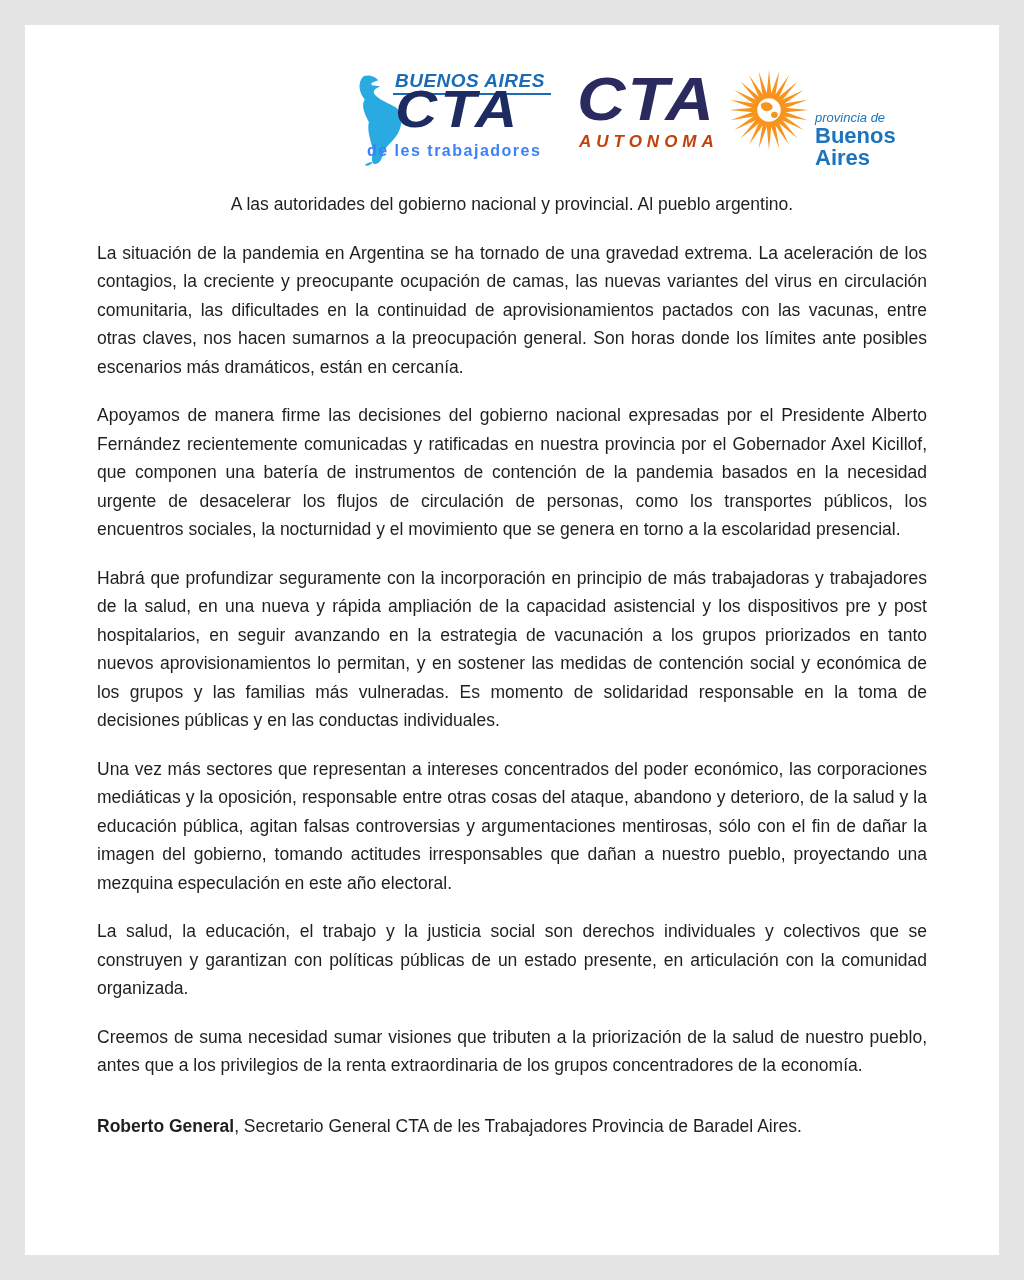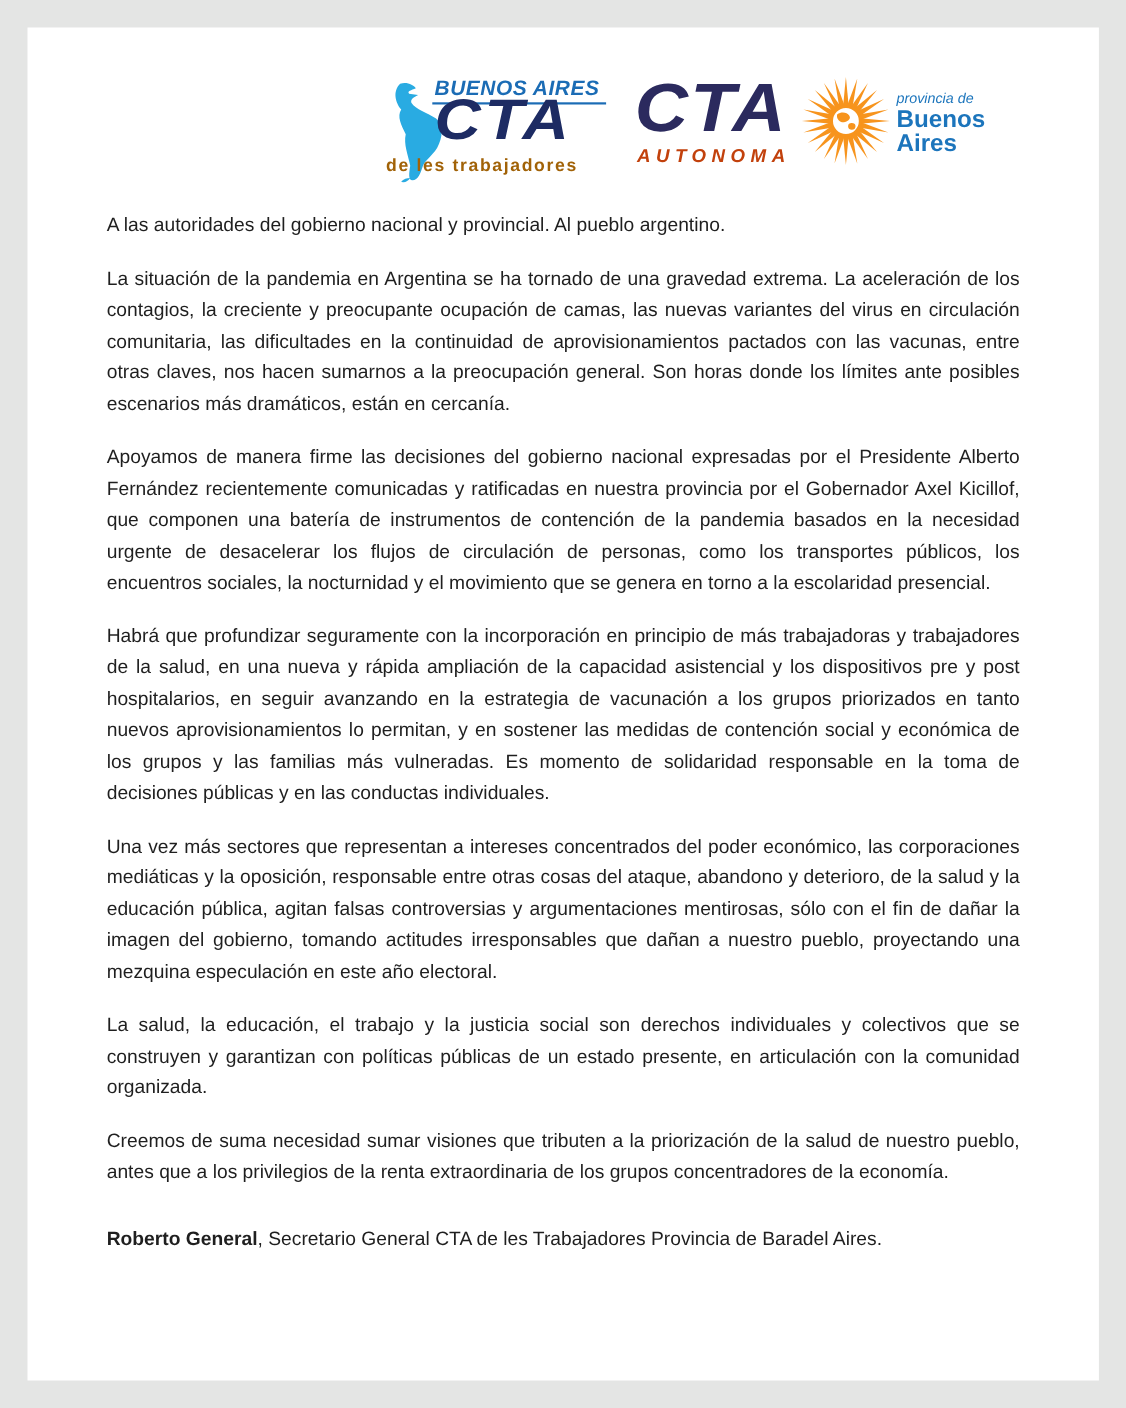--- a/index.html
+++ b/index.html
@@ -39,44 +39,44 @@
     white-space: nowrap;
   }
   .logo-left .acronym {
     position: absolute; left: 58px; top: 13px;
     font-style: italic; font-weight: bold;
     font-size: 52px; line-height: 52px;
     color: #1d2b63; letter-spacing: 3px;
     transform: scaleX(1.12); transform-origin: left;
   }
   .logo-left .tagline {
-    position: absolute; left: 14px; top: 72px;
+    position: absolute; left: 30px; top: 72px;
     font-weight: bold; font-size: 16px;
-    color: #a16207; letter-spacing: 1.5px;
+    color: #3b82f6; letter-spacing: 1.5px;
     white-space: nowrap;
   }
 
   
   .logo-right { position: relative; width: 300px; height: 95px; margin-top: 10px; }
   .logo-right .acronym {
     position: absolute; left: 0; top: -12px;
     font-style: italic; font-weight: bold;
     font-size: 62px; line-height: 62px;
     color: #2b2a5e; letter-spacing: 2px;
     transform: scaleX(1.08); transform-origin: left;
   }
   .logo-right .tagline {
     position: absolute; left: 2px; top: 52px;
     font-style: italic; font-weight: bold;
     font-size: 17px; color: #c2410c;
     letter-spacing: 5px; white-space: nowrap;
   }
   .logo-right .sun { position: absolute; left: 150px; top: -12px; width: 84px; height: 84px; }
   .logo-right .province { position: absolute; left: 238px; top: 2px; color: #1c75bc; white-space: nowrap; }
-  .logo-right .province .small { font-style: italic; font-size: 13px; display: block; }
+  .logo-right .province .small { font-style: italic; font-size: 13px; display: block; margin-top: 28px; }
   .logo-right .province .big { font-weight: bold; font-size: 22px; line-height: 22px; display: block; }
 
   
   .heading {
     margin: 42px 0 28px 0;
     color: #141414;
   }
   .heading .line {
     display: inline-block;
     font-weight: bold;
@@ -89,21 +89,21 @@
   }
 
   
   .body-text p {
     font-size: 17.5px;
     line-height: 28.5px;
     color: #1f1f1f;
     text-align: justify;
     margin-bottom: 20px;
   }
-  .body-text p.intro { text-align: left; }
+  .body-text p.intro { text-align: center; }
 
   .signatures { margin-top: 32px; }
   .signatures .sig-line {
     font-size: 17.5px;
     line-height: 28px;
     color: #1f1f1f;
     margin-bottom: 7px;
   }
   .signatures .sig-name { font-weight: bold; }
 </style>

